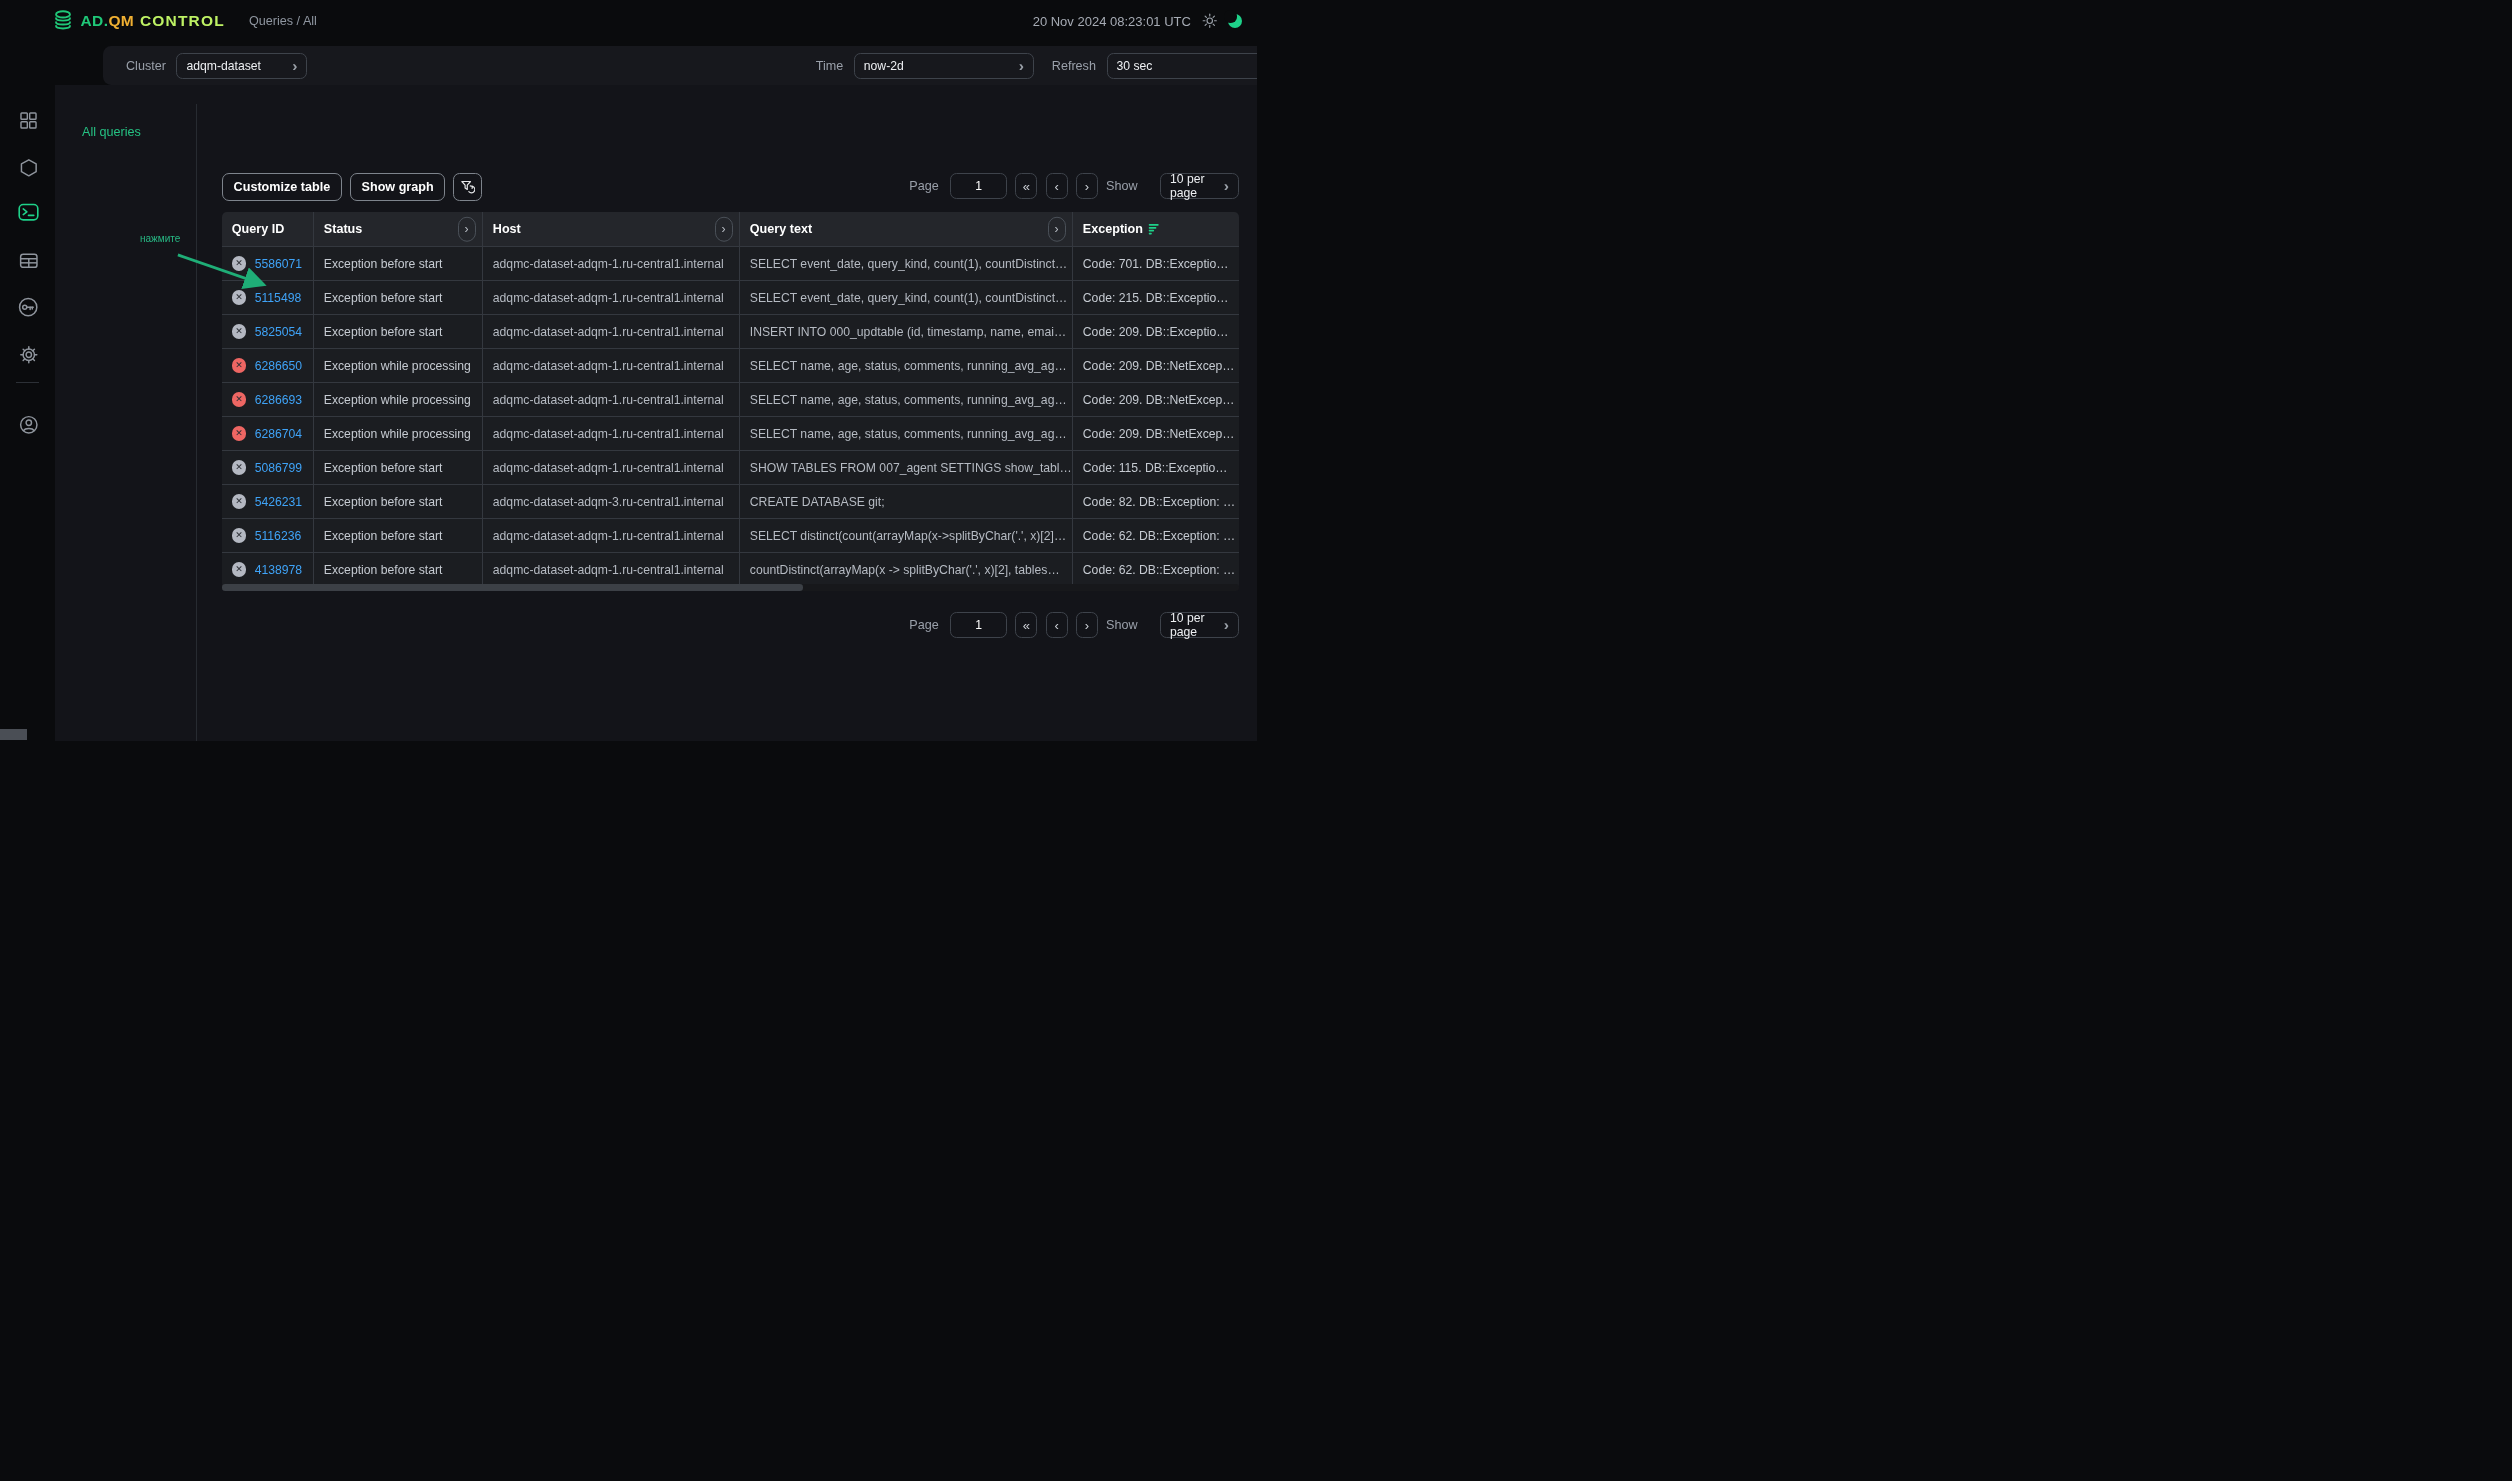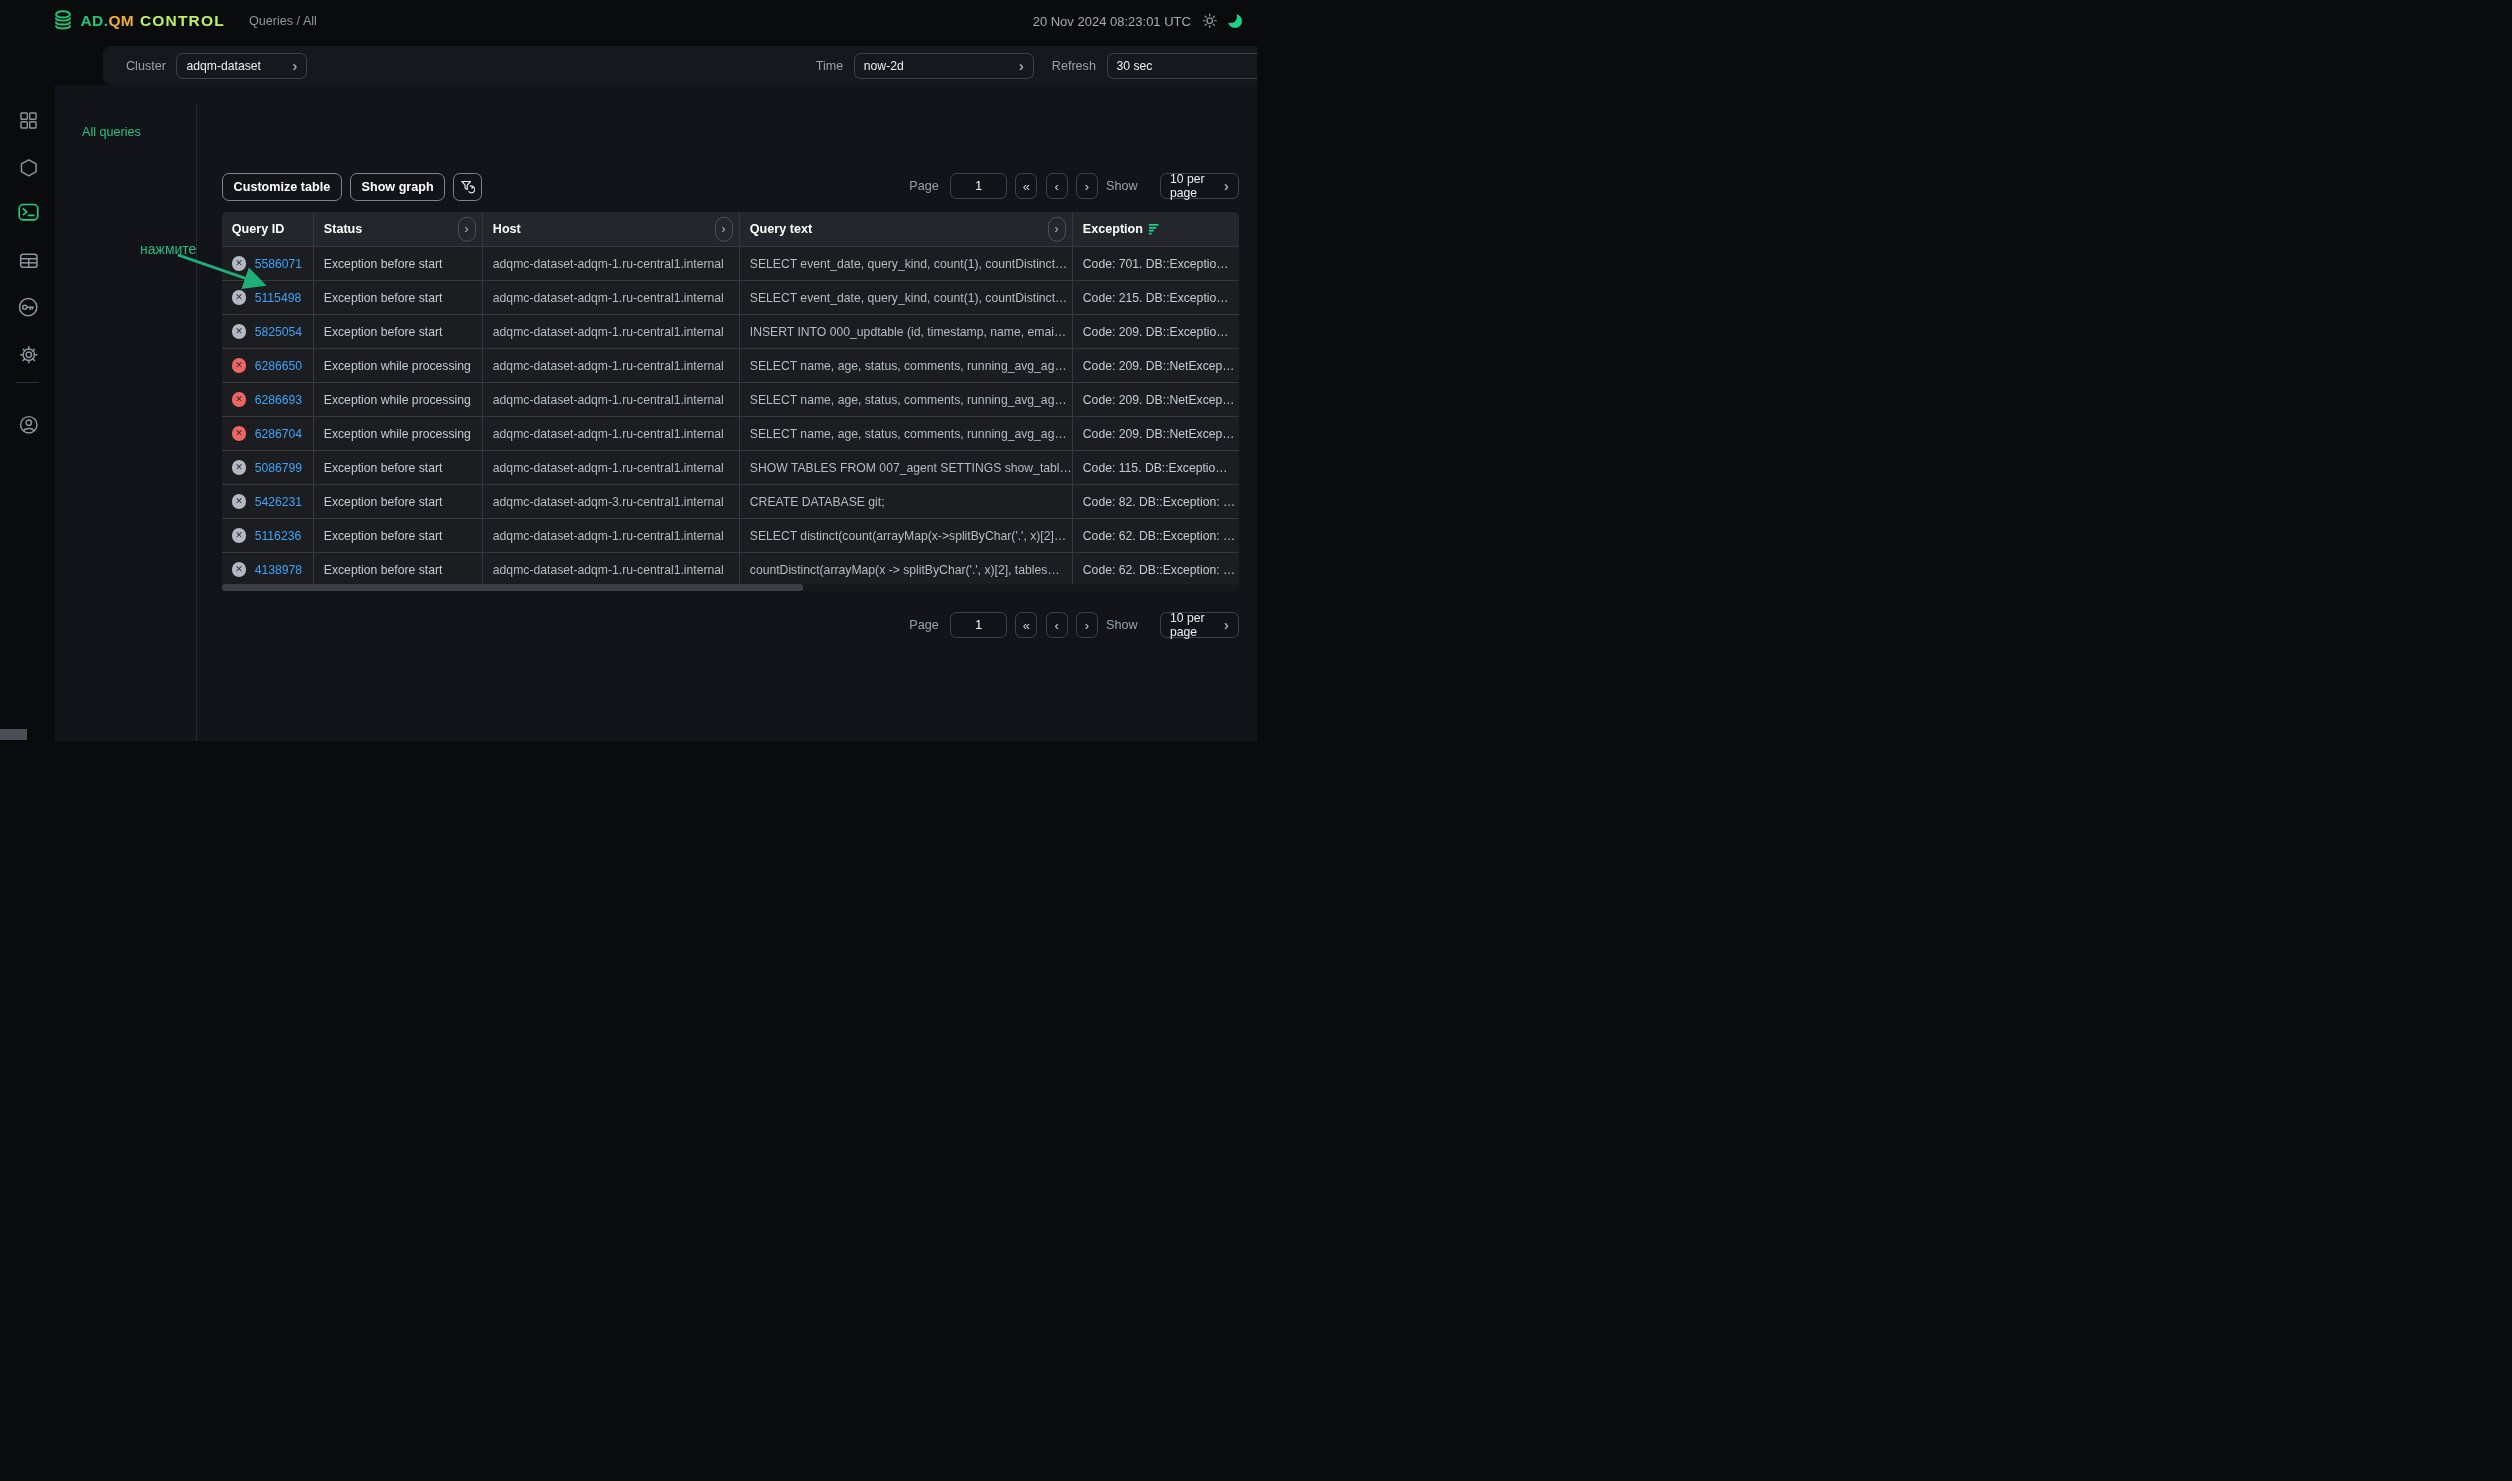--- a/index.html
+++ b/index.html
@@ -95,21 +95,21 @@
   .xicon{width:14.7px;height:14.7px;min-width:14.7px;border-radius:50%;display:flex;align-items:center;justify-content:center;}
   .xicon.warning{background:var(--neutral-icon);} .xicon.error{background:var(--error-red);}
   .xmark{font-size:9px;font-weight:700;color:#2b2e34;line-height:1;}
 
   
   .hscroll{position:absolute;left:222px;top:584px;width:1017px;height:6.5px;background:#17181b;border-radius:3.3px;z-index:5;}
   .hthumb{position:absolute;left:0;top:0;width:581px;height:6.5px;background:#3c4046;border-radius:3.3px;cursor:grab;}
   .corner-thumb{position:absolute;left:0;top:729px;width:27px;height:11.4px;background:#4a4e55;}
 
   
-  .annot-text{position:absolute;left:140px;top:241px;color:var(--annotation-green);font-size:14px;z-index:10;text-align:center;}
+  .annot-text{position:absolute;left:140px;top:233px;color:var(--annotation-green);font-size:10px;z-index:10;text-align:center;}
   .annot-arrow{position:absolute;left:173px;top:250px;z-index:10;color:#1fae77;}
 </style>
 </head>
 <body>
 
 <div class="page">
   <div class="content-plane"></div>
 
   <div class="topbar">
     <div class="logo">

